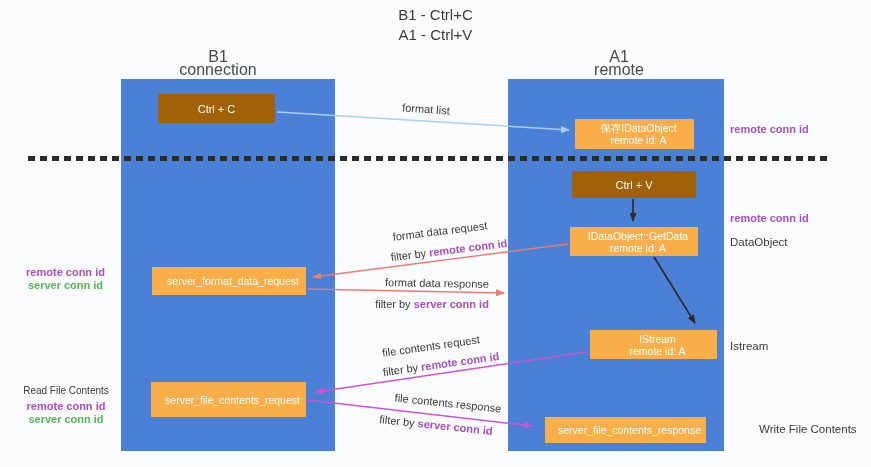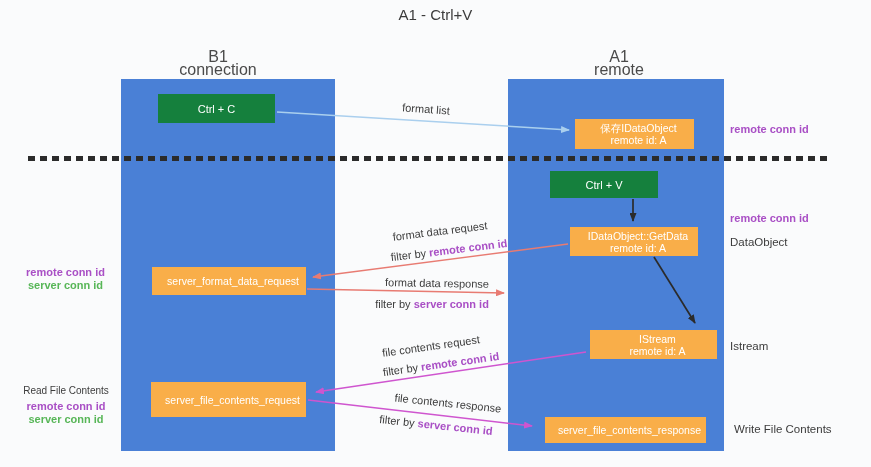--- a/index.html
+++ b/index.html
@@ -21,21 +21,21 @@
   .col-header{
     text-align:center;font-size:16px;color:#4a4a4a;line-height:13px;
     transform:translateX(-50%);
   }
   .column{background:#4a80d6;}
   .node{
     display:flex;align-items:center;justify-content:center;
     color:#ffffff;text-align:center;font-size:11px;line-height:12px;
     box-sizing:border-box;white-space:nowrap;
   }
-  .node.green{background:#15803d;}
+  .node.green{background:#a16207;}
   .node.orange{background:#f9ae49;padding-left:8px;}
   .node.small{font-size:10.5px;}
   .two-line{flex-direction:column;font-size:10.5px;}
   .dashed{
     height:5px;
     background:repeating-linear-gradient(90deg,#2b2b2b 0 7px,transparent 7px 12px);
   }
   .lbl{
     font-size:11px;color:#3c3c3c;white-space:nowrap;
   }
@@ -44,20 +44,21 @@
   .greentxt{color:#57b657;font-weight:bold;}
   .side-block{text-align:center;line-height:13px;}
   svg.overlay{position:absolute;left:0;top:0;pointer-events:none;}
 </style>
 </head>
 <body>
 
 <div id="stage">
 
   <div class="abs title">
+    <div>B1 - Ctrl+C</div>
     <div>A1 - Ctrl+V</div>
   </div>
 
   <div class="abs col-header" style="left:218px;top:50px;">
     <div>B1</div>
     <div>connection</div>
   </div>
   <div class="abs col-header" style="left:619px;top:50px;">
     <div>A1</div>
     <div>remote</div>
@@ -70,21 +71,21 @@
 
   <div class="abs node green" style="left:158px;top:94px;width:117px;height:29px;">
     <span>Ctrl + C</span>
   </div>
 
   <div class="abs node orange two-line" style="left:575px;top:119px;width:119px;height:30px;">
     <span>保存IDataObject</span>
     <span>remote id: A</span>
   </div>
 
-  <div class="abs node green" style="left:550px;top:171px;width:108px;height:27px;">
+  <div class="abs node green" style="left:572px;top:171px;width:124px;height:27px;">
     <span>Ctrl + V</span>
   </div>
 
   <div class="abs node orange two-line" style="left:570px;top:227px;width:128px;height:29px;">
     <span>IDataObject::GetData</span>
     <span>remote id: A</span>
   </div>
 
   <div class="abs node orange small" style="left:152px;top:267px;width:154px;height:28px;">
     <span>server_format_data_request</span>
@@ -147,21 +148,21 @@
 
   <div class="abs lbl ctr" style="left:448px;top:403px;transform:translate(-50%,-50%) rotate(6deg);">file contents response</div>
   <div class="abs lbl ctr" style="left:436px;top:425px;transform:translate(-50%,-50%) rotate(6deg);">
     <span>filter by </span><span class="purple">server conn id</span>
   </div>
 
   <div class="abs lbl purple" style="left:730px;top:123px;">remote conn id</div>
   <div class="abs lbl purple" style="left:730px;top:212px;">remote conn id</div>
   <div class="abs lbl" style="left:730px;top:236px;font-size:11.5px;">DataObject</div>
   <div class="abs lbl" style="left:730px;top:340px;font-size:11.5px;">Istream</div>
-  <div class="abs lbl" style="left:734px;top:423px;font-size:11.5px;">Write File Contents</div>
+  <div class="abs lbl" style="left:759px;top:423px;font-size:11.5px;">Write File Contents</div>
 
   <div class="abs side-block" style="left:18px;top:266px;width:95px;">
     <div class="lbl purple">remote conn id</div>
     <div class="lbl greentxt">server conn id</div>
   </div>
 
   <div class="abs side-block" style="left:14px;top:384px;width:104px;">
     <div class="lbl" style="font-size:10px;">Read File Contents</div>
     <div class="lbl purple" style="margin-top:3px;">remote conn id</div>
     <div class="lbl greentxt">server conn id</div>

